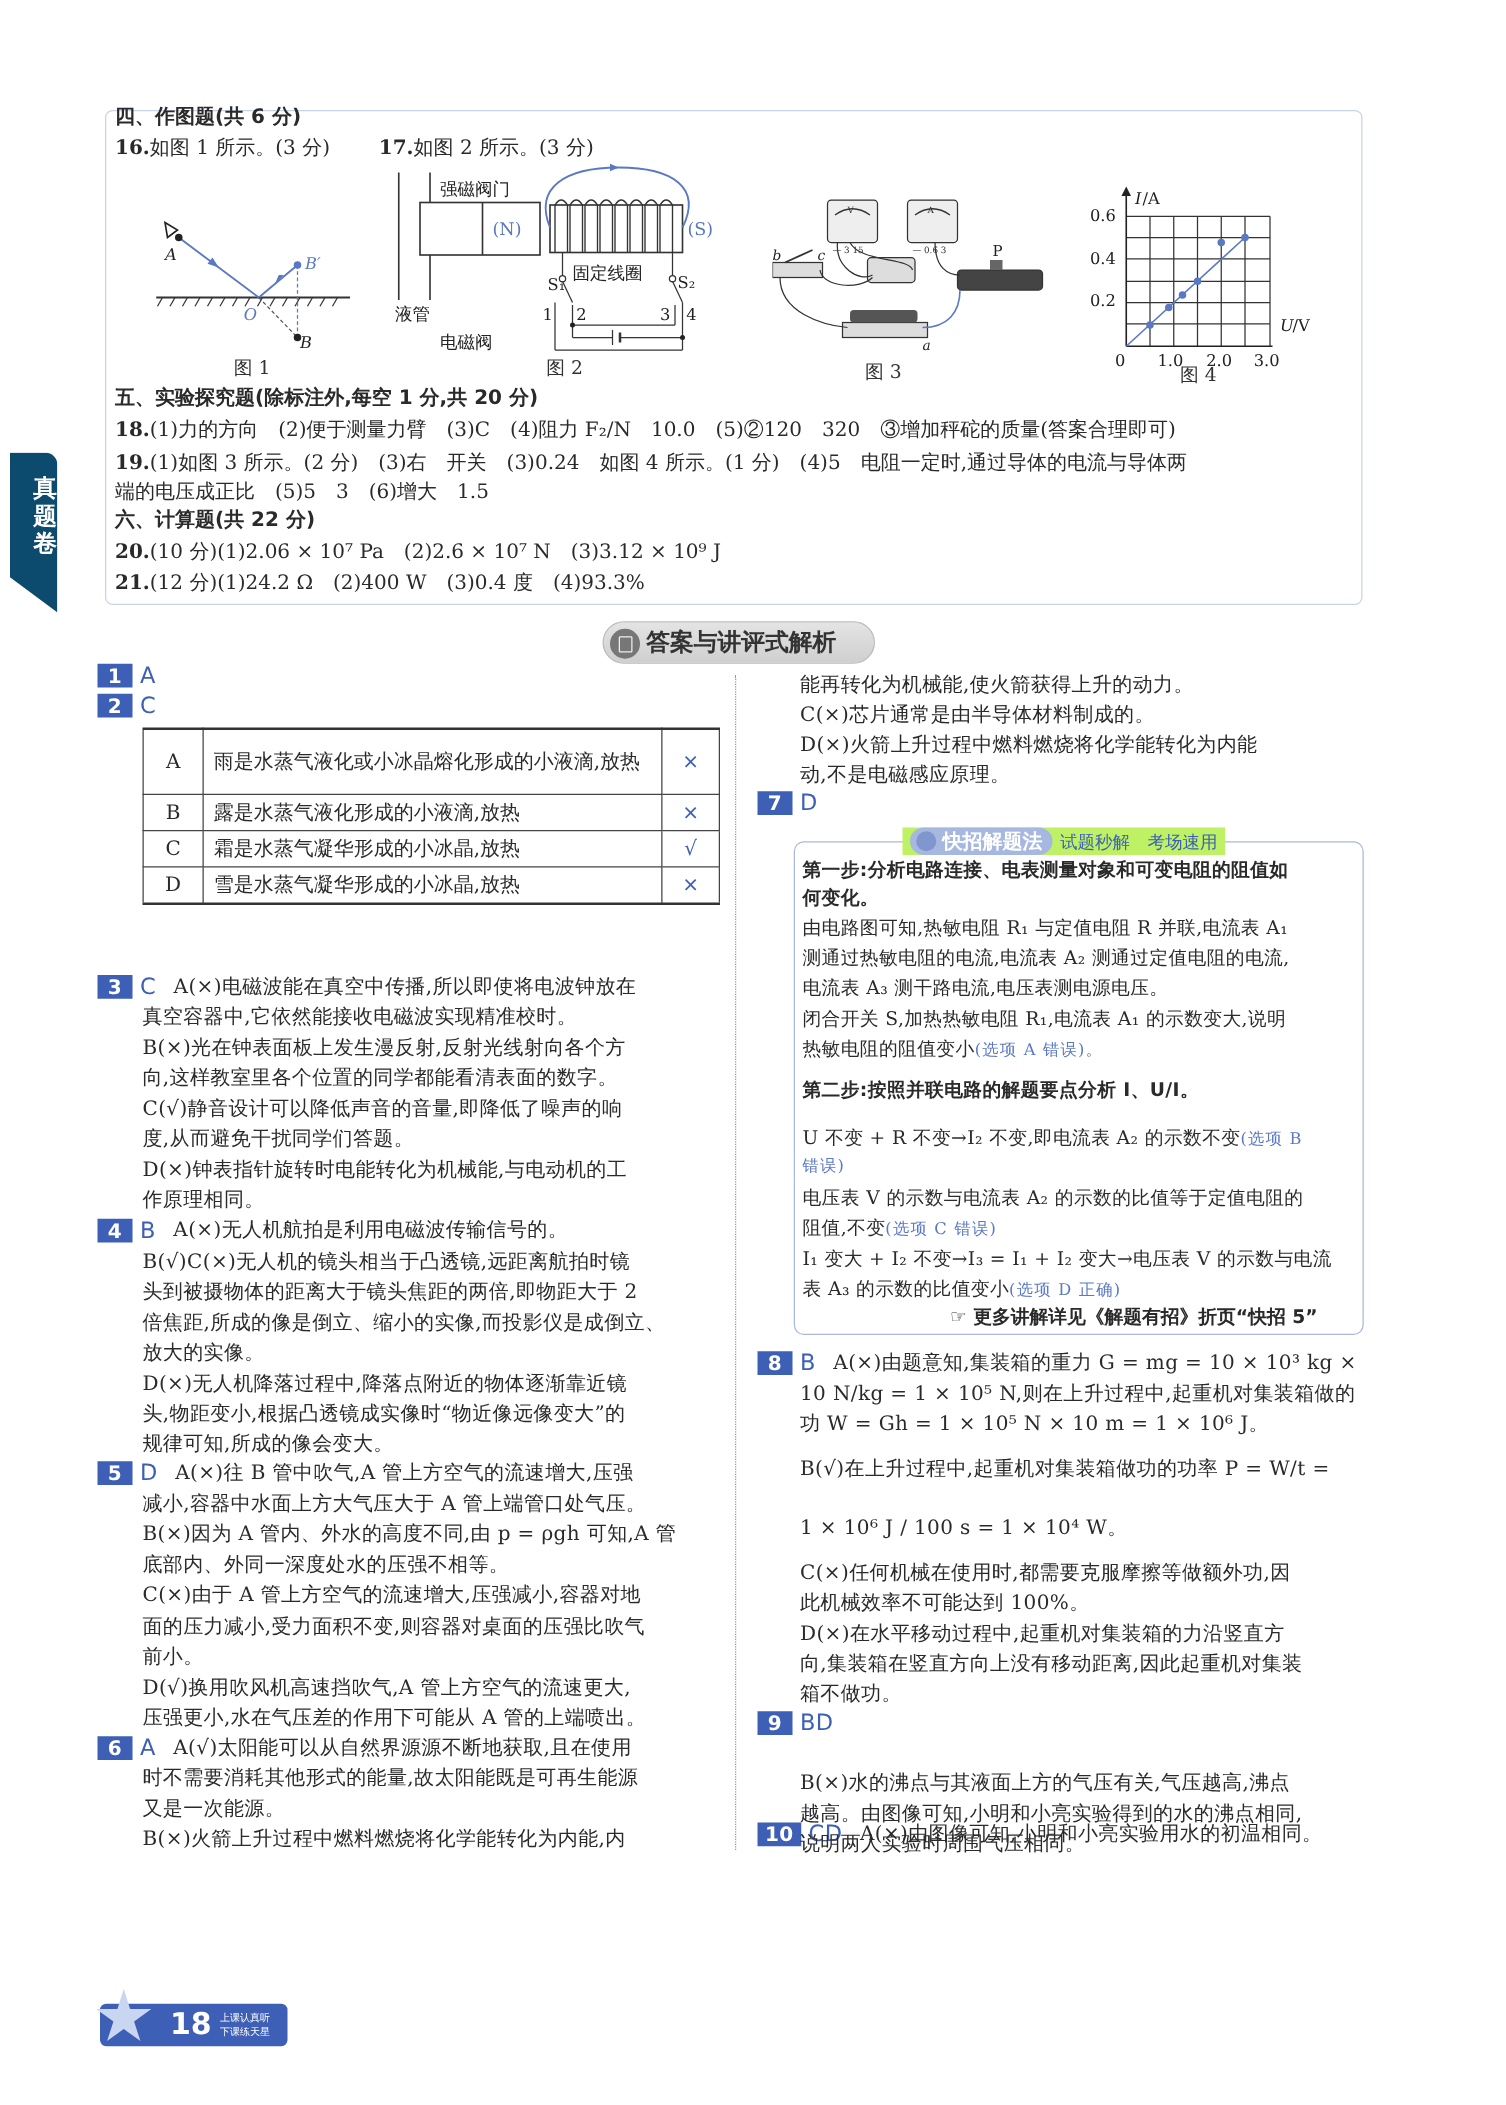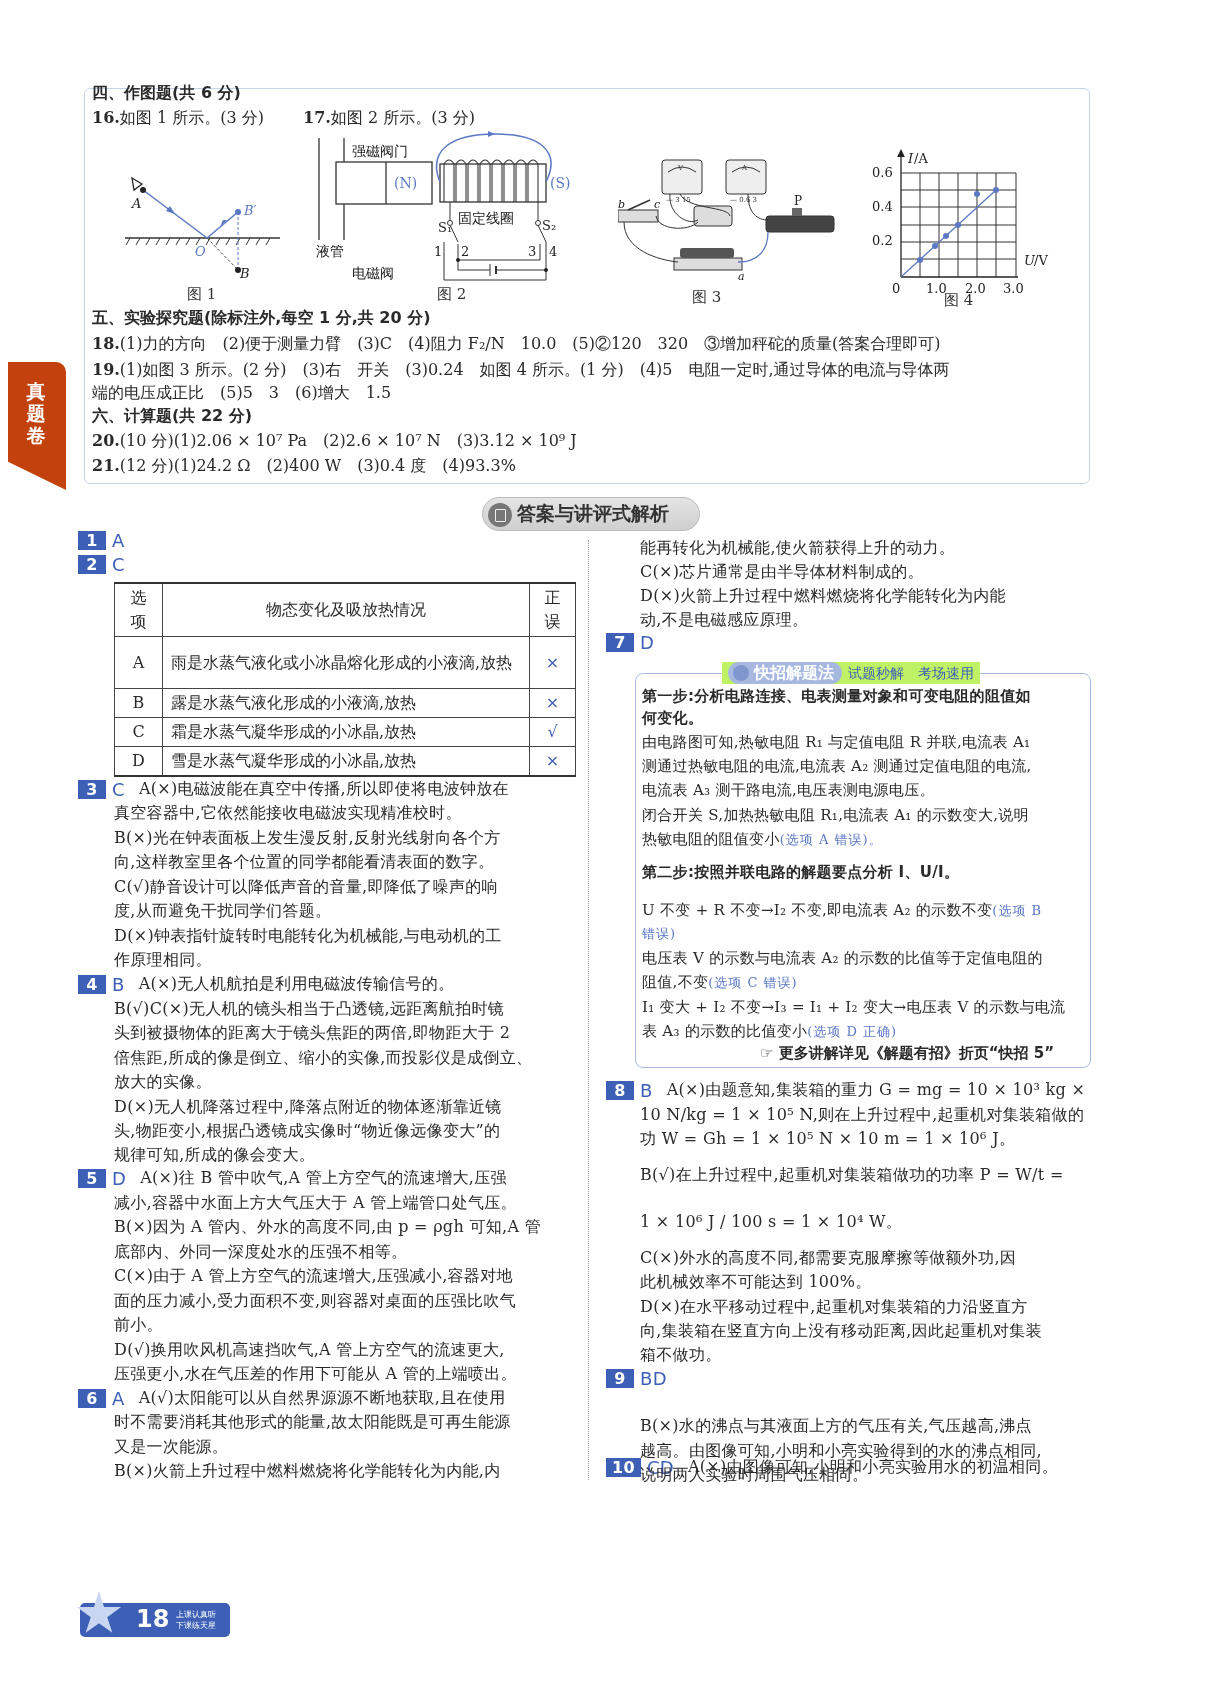--- a/index.html
+++ b/index.html
@@ -3,21 +3,21 @@
 <meta charset="utf-8">
 <style>
   * { box-sizing: border-box; margin: 0; padding: 0; }
   html, body { width: 1205px; height: 1684px; background: #ffffff; }
   body { position: relative; font-family: "DejaVu Serif", "Liberation Serif", serif; color: #2a2a2a; overflow: hidden; }
   .num-badge { display: inline-block; background: #3d5fb5; color: #fff; font-family: "DejaVu Sans", sans-serif; font-weight: bold; font-size: 16px; padding: 0 6px; height: 19px; line-height: 19px; min-width: 28px; text-align: center; margin-right: 6px; vertical-align: middle; }
   .ans-letter { color: #3d5fb5; font-family: "DejaVu Sans", sans-serif; font-size: 18px; margin-right: 14px; vertical-align: middle; }
 
   
   .side-tab { position: absolute; left: 8px; top: 362px; width: 58px; height: 240px; }
-  .side-tab .top { position: absolute; left: 0; top: 0; width: 58px; height: 128px; background: #c2410c; border-top-right-radius: 10px; clip-path: polygon(0 0, 100% 0, 100% 100%, 0 78%); }
+  .side-tab .top { position: absolute; left: 0; top: 0; width: 38px; height: 128px; background: #0c4a6e; border-top-right-radius: 10px; clip-path: polygon(0 0, 100% 0, 100% 100%, 0 78%); }
   .side-tab .top span { position: absolute; left: 17px; top: 18px; color: #fff; font-family: "DejaVu Sans", sans-serif; font-weight: bold; font-size: 19px; line-height: 22px; width: 22px; text-align: center; }
   .side-tab .bottom { position: absolute; left: 0; top: 100px; width: 58px; height: 140px; background: #e8eef8; clip-path: polygon(0 0, 100% 28px, 100% 100%, 0 100%); }
   .side-tab .bottom span { position: absolute; left: 17px; top: 48px; color: #3d5fb5; font-family: "DejaVu Sans", sans-serif; font-weight: bold; font-size: 19px; line-height: 22px; width: 22px; text-align: center; }
 
   
   .top-box { position: absolute; left: 84px; top: 88px; width: 1006px; height: 396px; border: 1.5px solid #c9d3e8; border-radius: 6px; }
   .line { position: absolute; font-size: 16px; white-space: nowrap; line-height: 20px; }
   .h-sec { font-family: "DejaVu Sans", sans-serif; font-weight: bold; font-size: 16px; }
   .qn { font-weight: bold; }
 
@@ -247,25 +247,20 @@
   <span class="txt">答案与讲评式解析</span>
 </div>
 
 <div class="col-divider"></div>
 
 <div class="para" style="left:78px;top:528px;"><span class="num-badge">1</span><span class="ans-letter">A</span></div>
 <div class="para" style="left:78px;top:552px;"><span class="num-badge">2</span><span class="ans-letter">C</span></div>
 
 <table class="phase">
   <tbody>
-      <tr>
-    <th>选项</th>
-    <th>物态变化及吸放热情况</th>
-    <th>正误</th>
-  </tr>
   <tr style="height:52px;">
     <td class="c0">A</td>
     <td>雨是水蒸气液化或小冰晶熔化形成的小液滴,放热</td>
     <td class="c2">×</td>
   </tr>
   <tr>
     <td class="c0">B</td>
     <td>露是水蒸气液化形成的小液滴,放热</td>
     <td class="c2">×</td>
   </tr>
@@ -339,21 +334,21 @@
 <div class="para" style="left:642px;top:970px;font-size:15px;"><span>阻值,不变</span><span class="note">(选项 C 错误)</span></div>
 <div class="para" style="left:642px;top:995px;font-size:15px;">I₁ 变大 + I₂ 不变→I₃ = I₁ + I₂ 变大→电压表 V 的示数与电流</div>
 <div class="para" style="left:642px;top:1019px;font-size:15px;"><span>表 A₃ 的示数的比值变小</span><span class="note">(选项 D 正确)</span></div>
 <div class="more"><span>☞ </span><span>更多讲解详见《解题有招》折页“快招 5”</span></div>
 
 <div class="para" style="left:606px;top:1078px;"><span class="num-badge">8</span><span class="ans-letter">B</span><span>A(×)由题意知,集装箱的重力 G = mg = 10 × 10³ kg ×</span></div>
 <div class="para" style="left:640px;top:1103px;">10 N/kg = 1 × 10⁵ N,则在上升过程中,起重机对集装箱做的</div>
 <div class="para" style="left:640px;top:1127px;">功 W = Gh = 1 × 10⁵ N × 10 m = 1 × 10⁶ J。</div>
 <div class="para" style="left:640px;top:1163px;">B(√)在上升过程中,起重机对集装箱做功的功率 P = W/t =</div>
 <div class="para" style="left:640px;top:1210px;">1 × 10⁶ J / 100 s = 1 × 10⁴ W。</div>
-<div class="para" style="left:640px;top:1246px;">C(×)外水的高度不同,都需要克服摩擦等做额外功,因</div>
+<div class="para" style="left:640px;top:1246px;">C(×)任何机械在使用时,都需要克服摩擦等做额外功,因</div>
 <div class="para" style="left:640px;top:1270px;">此机械效率不可能达到 100%。</div>
 <div class="para" style="left:640px;top:1295px;">D(×)在水平移动过程中,起重机对集装箱的力沿竖直方</div>
 <div class="para" style="left:640px;top:1319px;">向,集装箱在竖直方向上没有移动距离,因此起重机对集装</div>
 <div class="para" style="left:640px;top:1343px;">箱不做功。</div>
 
 <div class="para" style="left:606px;top:1366px;"><span class="num-badge">9</span><span class="ans-letter">BD</span></div>
 
 <div class="para" style="left:606px;top:1455px;"><span class="num-badge">10</span><span class="ans-letter">CD</span><span>A(×)由图像可知,小明和小亮实验用水的初温相同。</span></div>
 <div class="para" style="left:640px;top:1414px;">B(×)水的沸点与其液面上方的气压有关,气压越高,沸点</div>
 <div class="para" style="left:640px;top:1439px;">越高。由图像可知,小明和小亮实验得到的水的沸点相同,</div>

